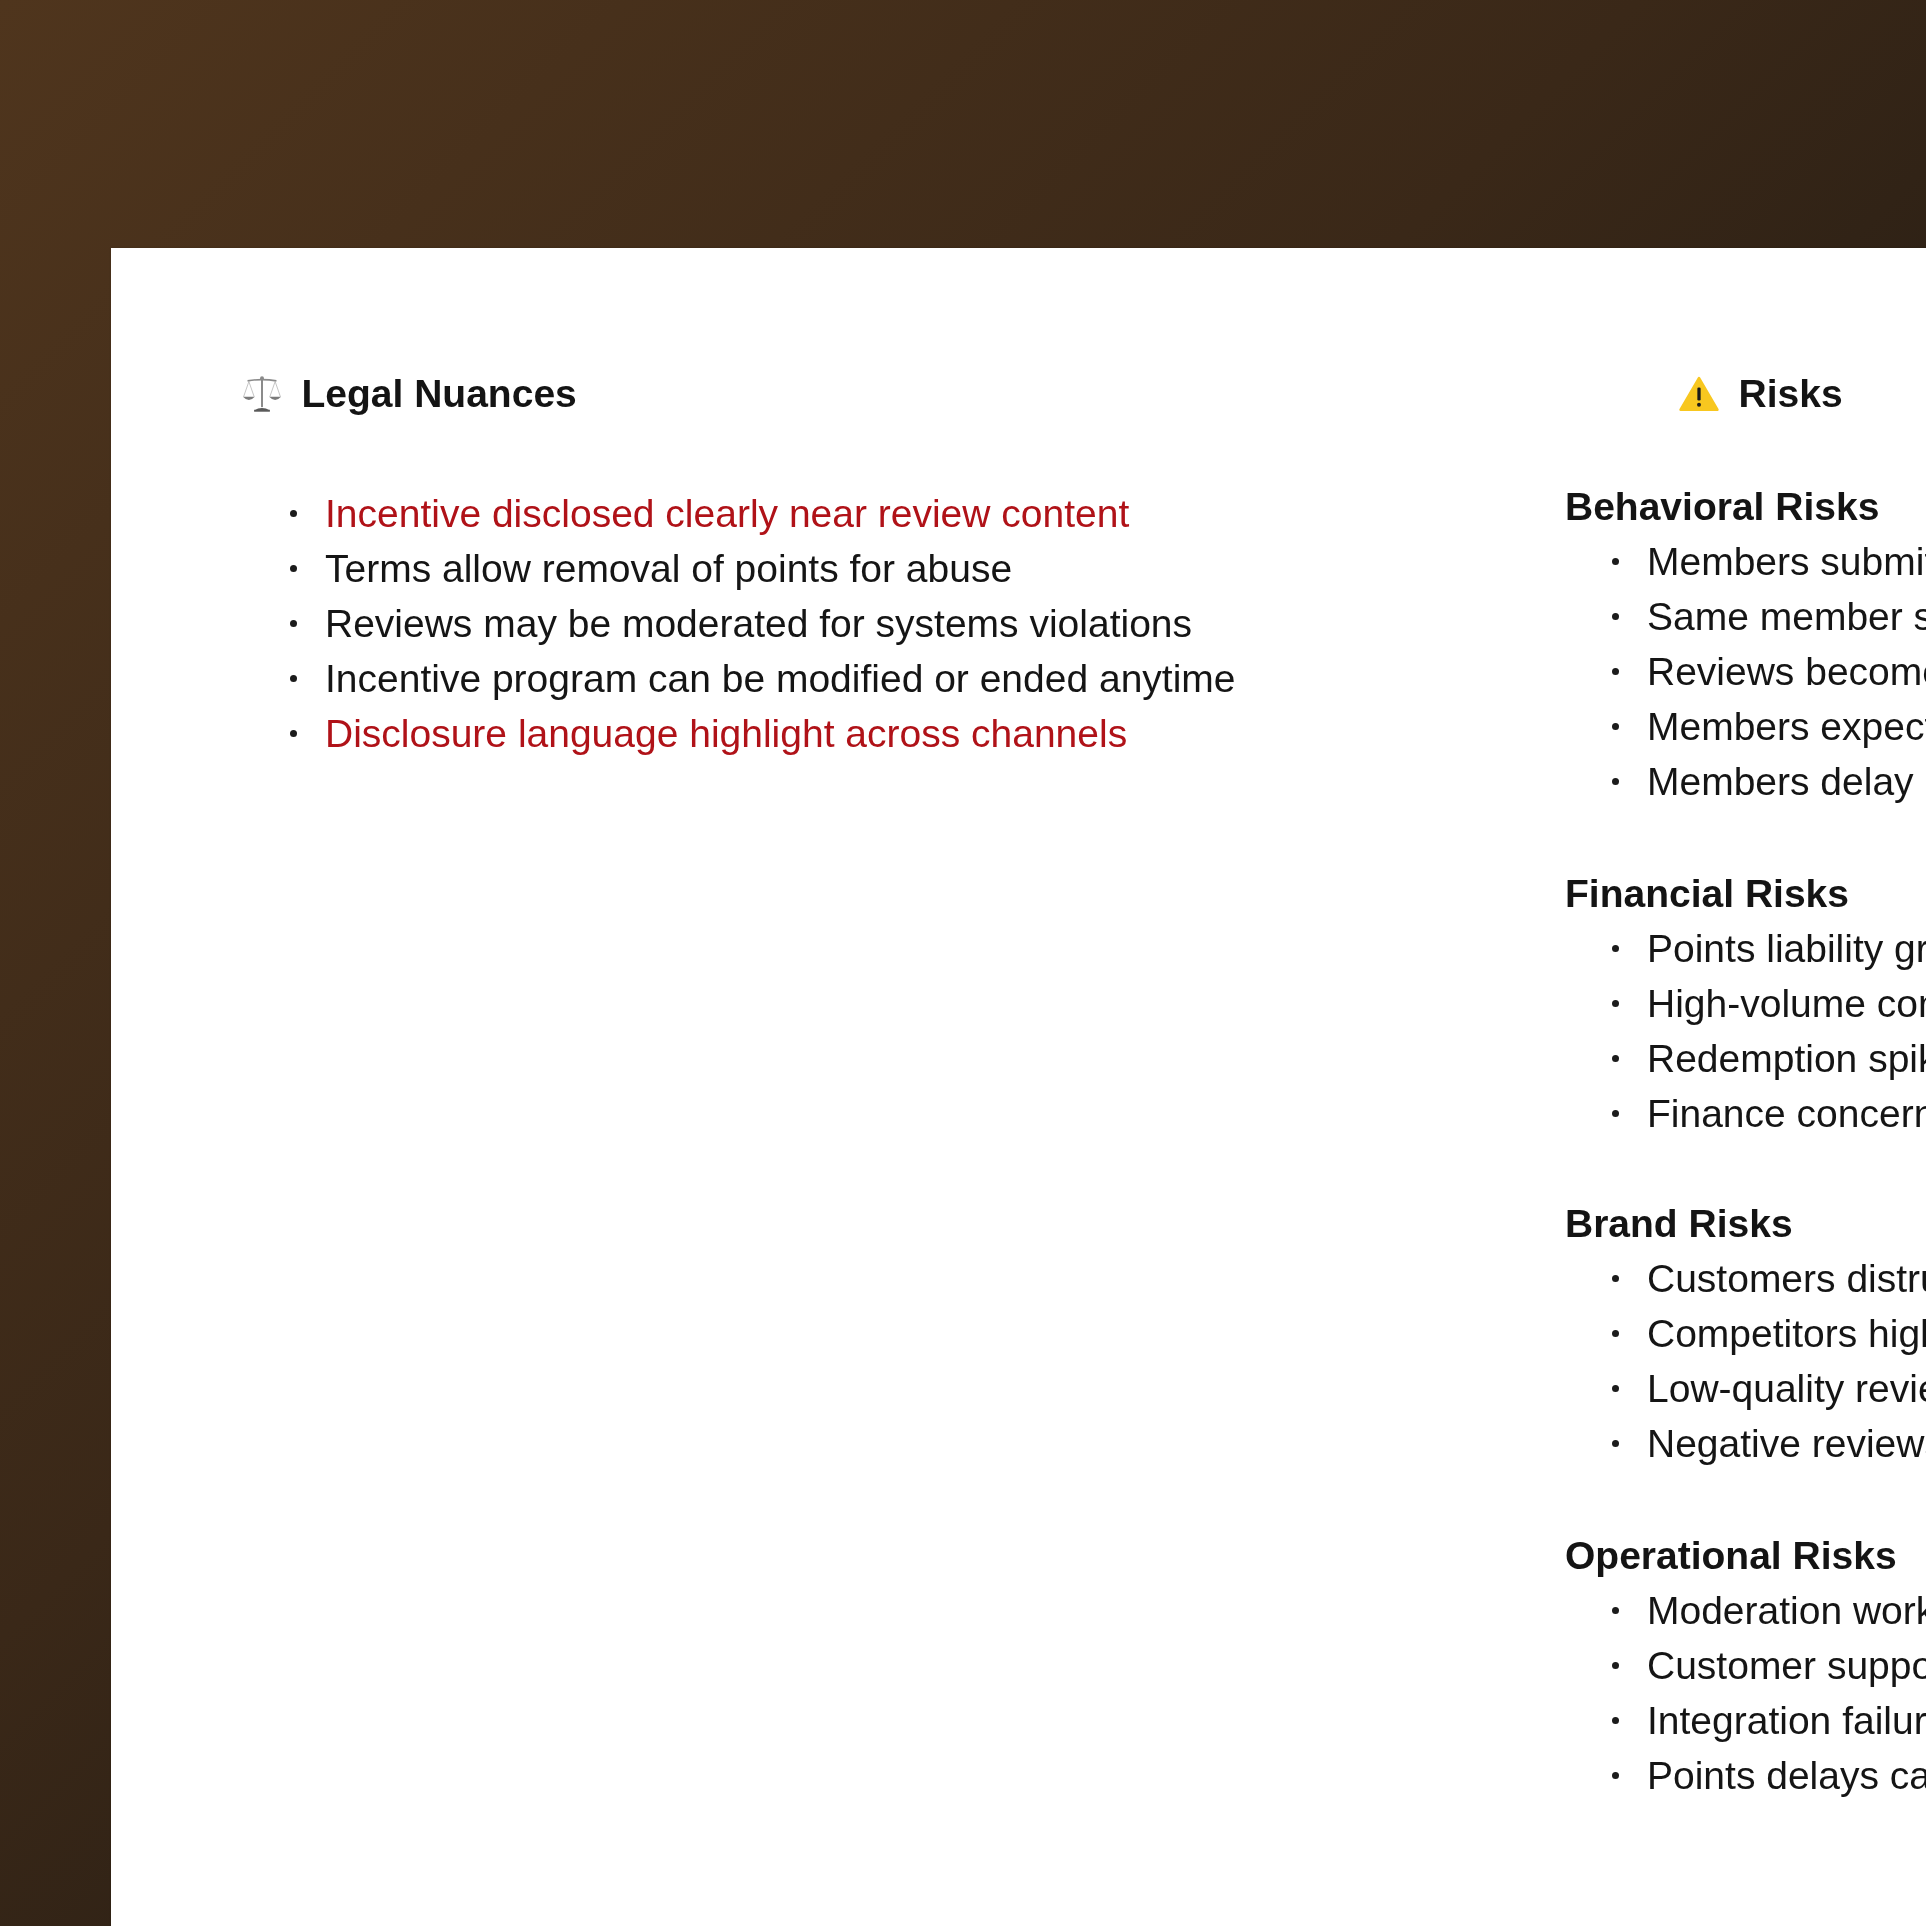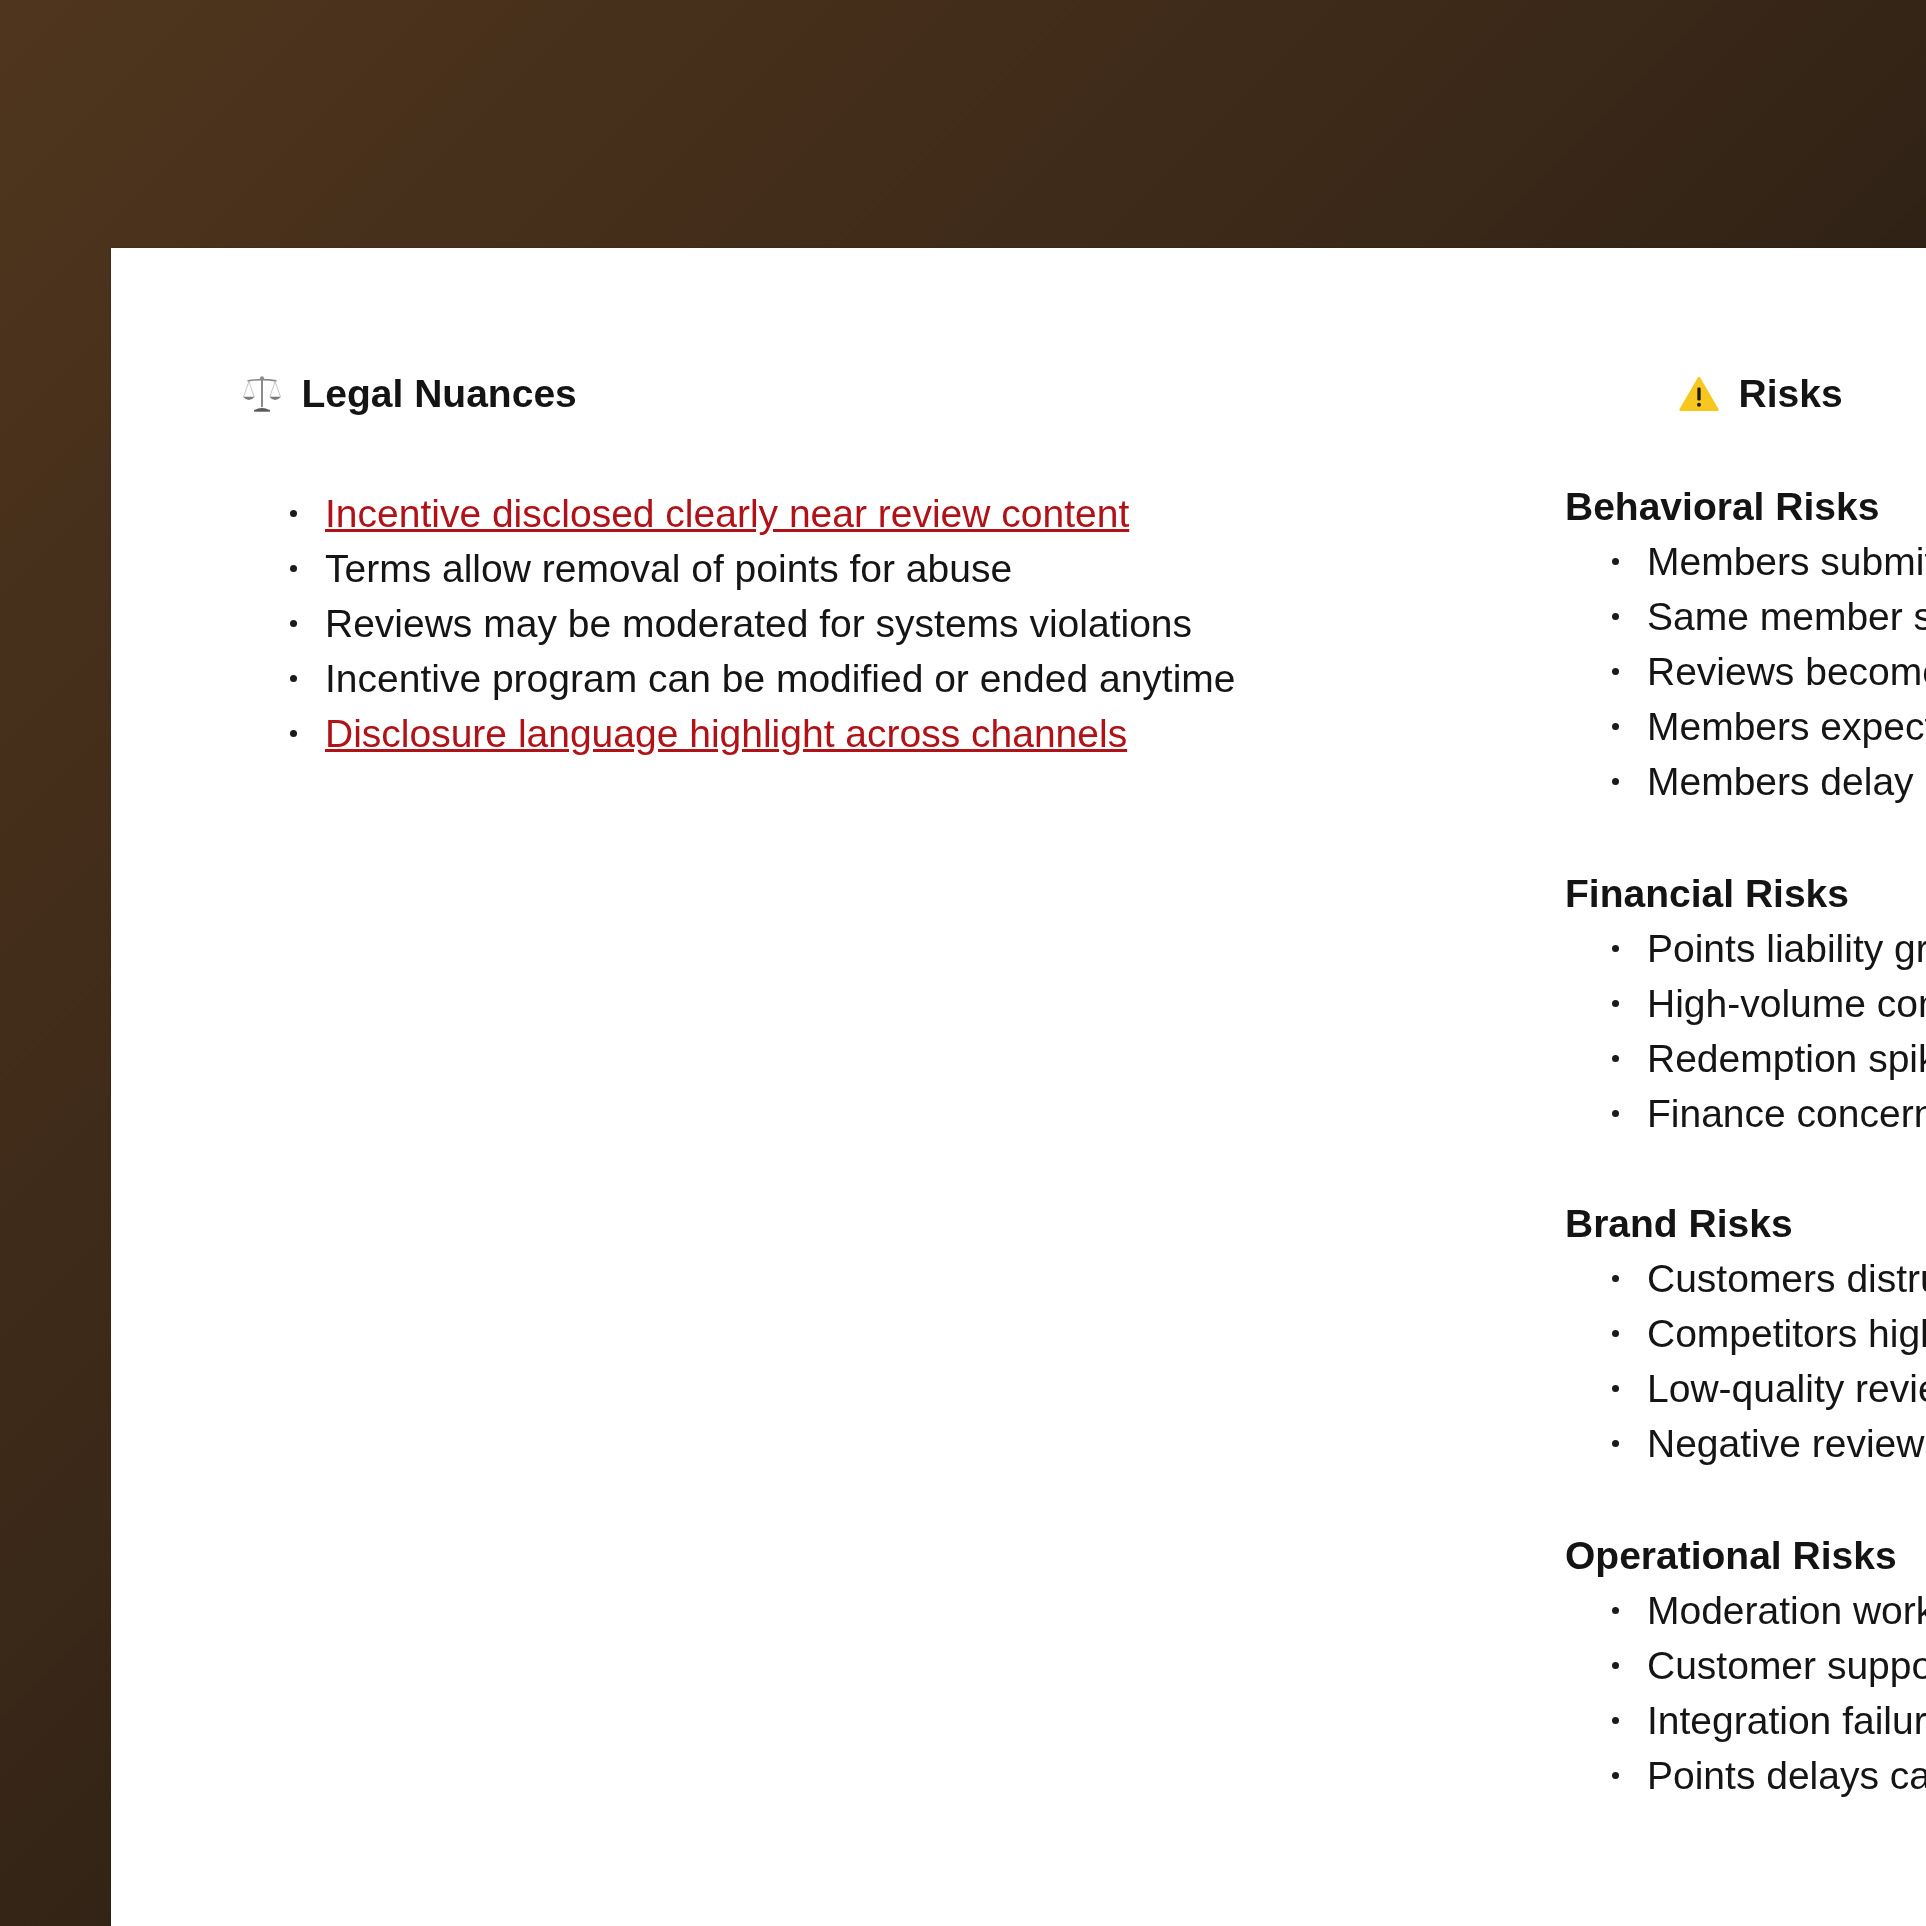--- a/index.html
+++ b/index.html
@@ -73,21 +73,21 @@
     white-space: nowrap;
   }
   ul.items li .dot {
     position: absolute;
     width: 7px;
     height: 7px;
     border-radius: 50%;
     background: #1b1b1b;
     top: 24px;
   }
-  ul.items li.highlight { color: #b01218; text-decoration: underline; }
+  ul.items li.highlight { color: #b01218; }
 
   .legal-list { left: 214px; top: 238px; }
   .legal-list li { padding-left: 0; }
   .legal-list li .dot { left: -35px; }
 
   .risk-group {
     position: absolute;
     left: 29px;
   }
   .risk-group .subhead {

